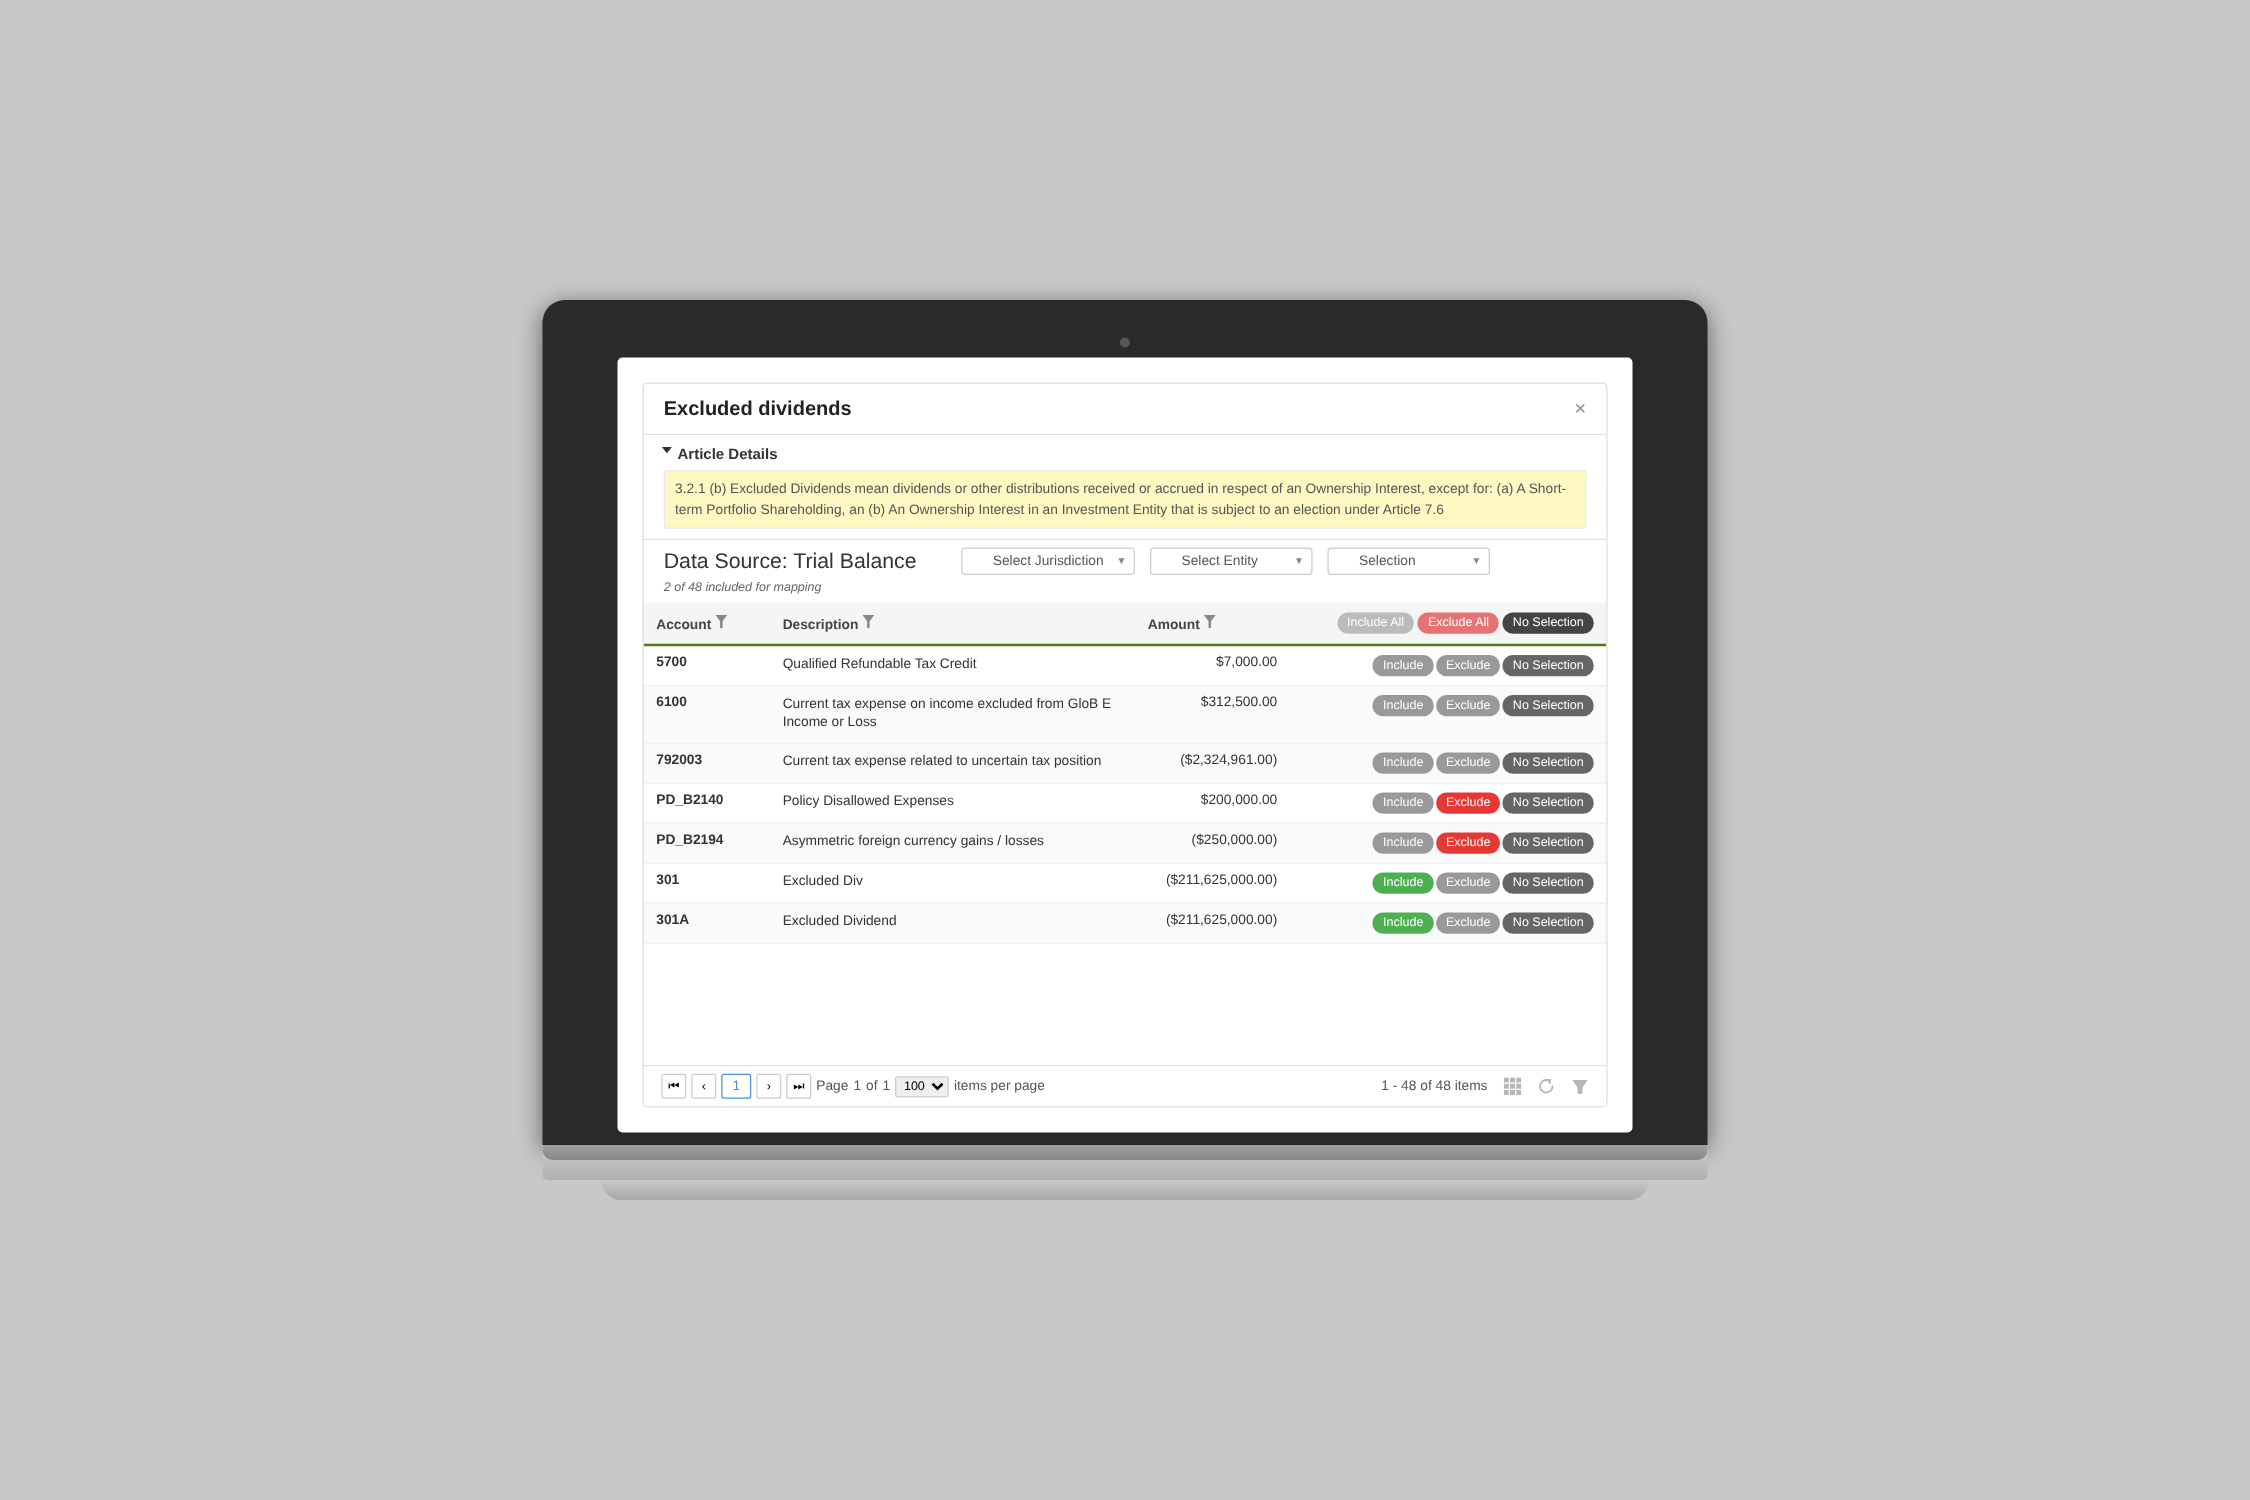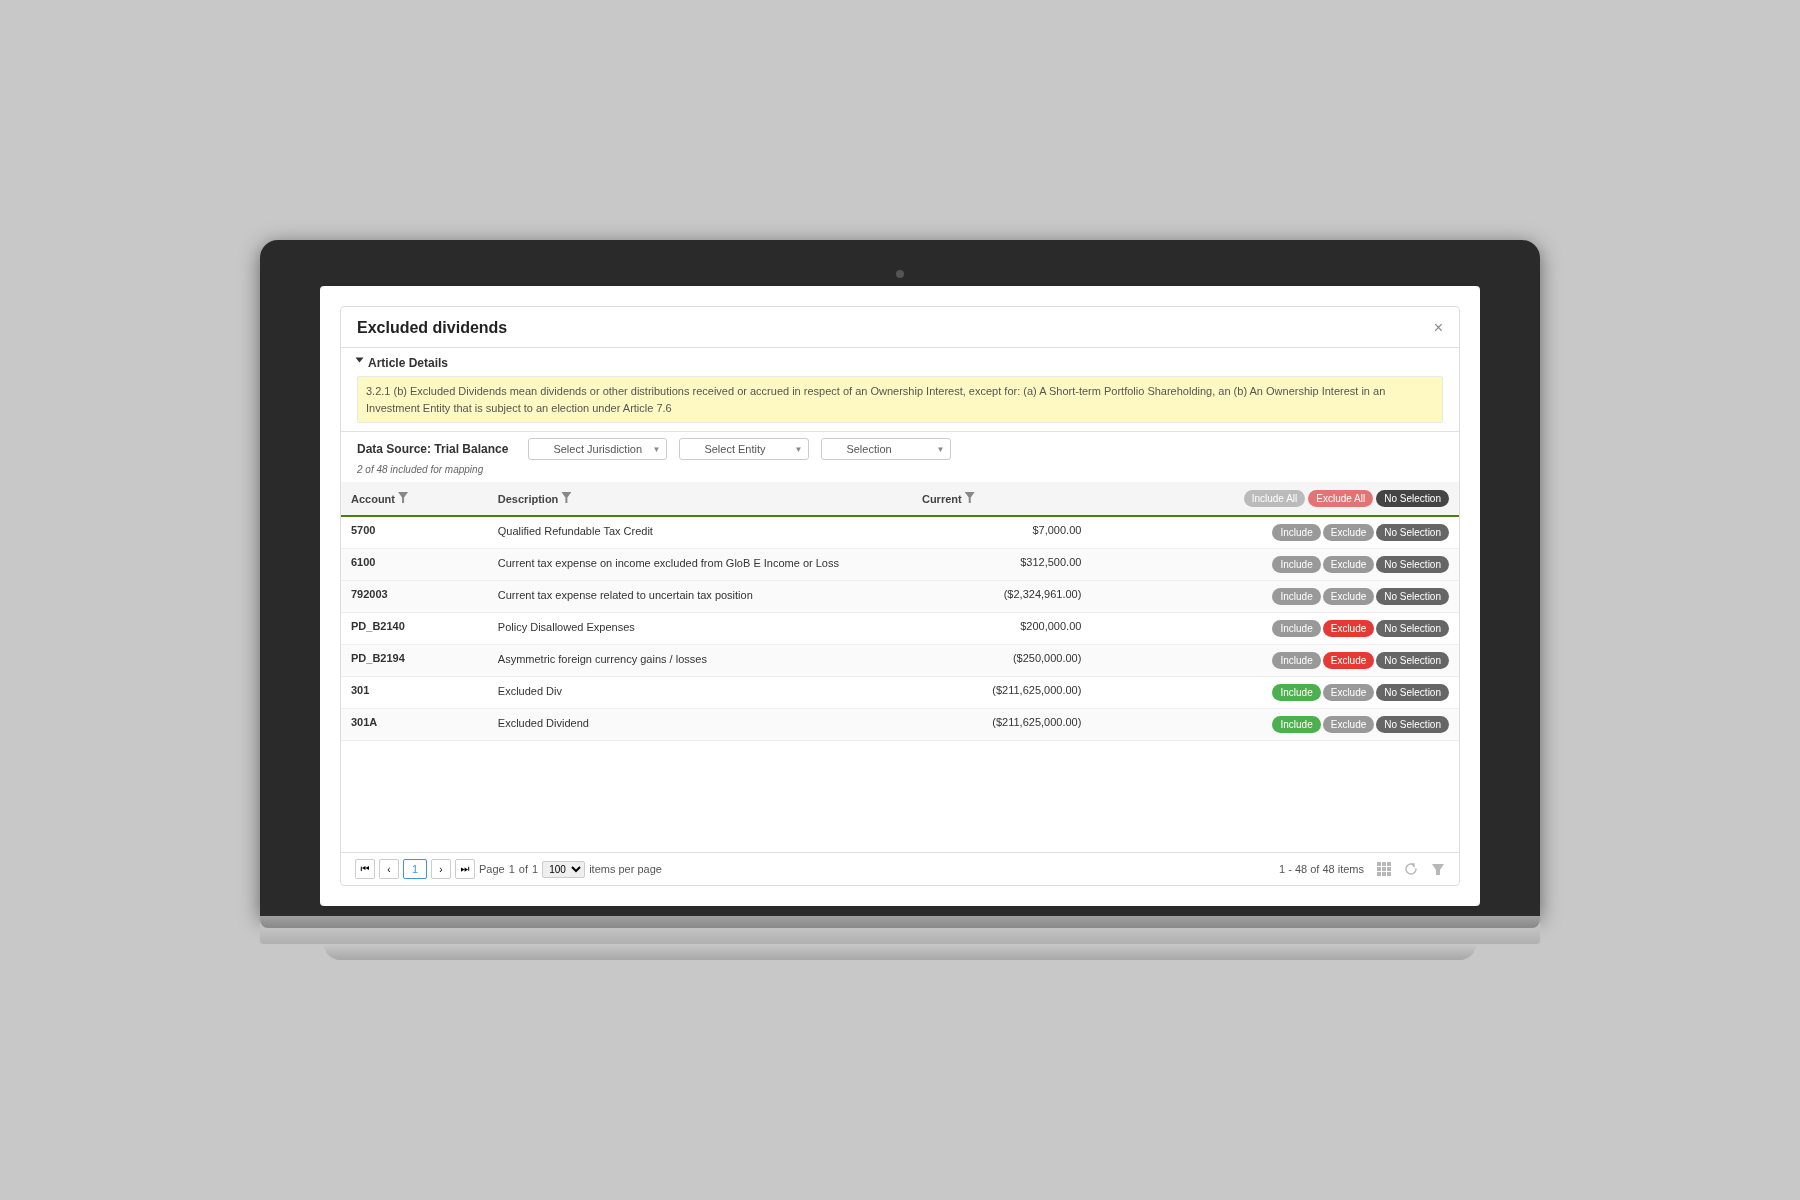--- a/index.html
+++ b/index.html
@@ -10,21 +10,21 @@
       justify-content: center;
       min-height: 1200px;
       width: 1800px;
       font-family: Arial, sans-serif;
       overflow: hidden;
     }
 
     
     .laptop-outer {
       position: relative;
-      width: 1280px;
+      width: 932px;
       margin: 0 auto;
     }
 
     .laptop-screen-bezel {
       background: #2a2a2a;
       border-radius: 18px 18px 0 0;
       padding: 30px 60px 10px 60px;
       position: relative;
       box-shadow: 0 4px 20px rgba(0,0,0,0.5);
     }
@@ -137,24 +137,24 @@
       font-size: 11px;
       color: #555;
       line-height: 1.5;
       padding: 6px 8px;
       background: #fef9c3;
       border: 1px solid #e8e8e8;
       border-radius: 2px;
     }
 
     .datasource-label {
-      font-size: 12px;
-      font-weight: bold;
+      font-size: 17px;
+      font-weight: normal;
       color: #333;
-      margin-right: 8px;
+      margin-right: 24px;
       white-space: nowrap;
     }
 
     .mapping-info {
       font-size: 10px;
       color: #666;
       font-style: italic;
     }
 
     .select-dropdown {
@@ -438,21 +438,21 @@
               <tr>
                 <th>
                   <span>Account</span>
                   <span class="filter-funnel"></span>
                 </th>
                 <th>
                   <span>Description</span>
                   <span class="filter-funnel"></span>
                 </th>
                 <th>
-                  <span>Current</span>
+                  <span>Amount</span>
                   <span class="filter-funnel"></span>
                 </th>
                 <th class="th-actions">
                   <button class="btn-include-all">Include All</button>
                   <button class="btn-exclude-all">Exclude All</button>
                   <button class="btn-no-selection-all">No Selection</button>
                 </th>
               </tr>
             </thead>
             <tbody id="table-body">

